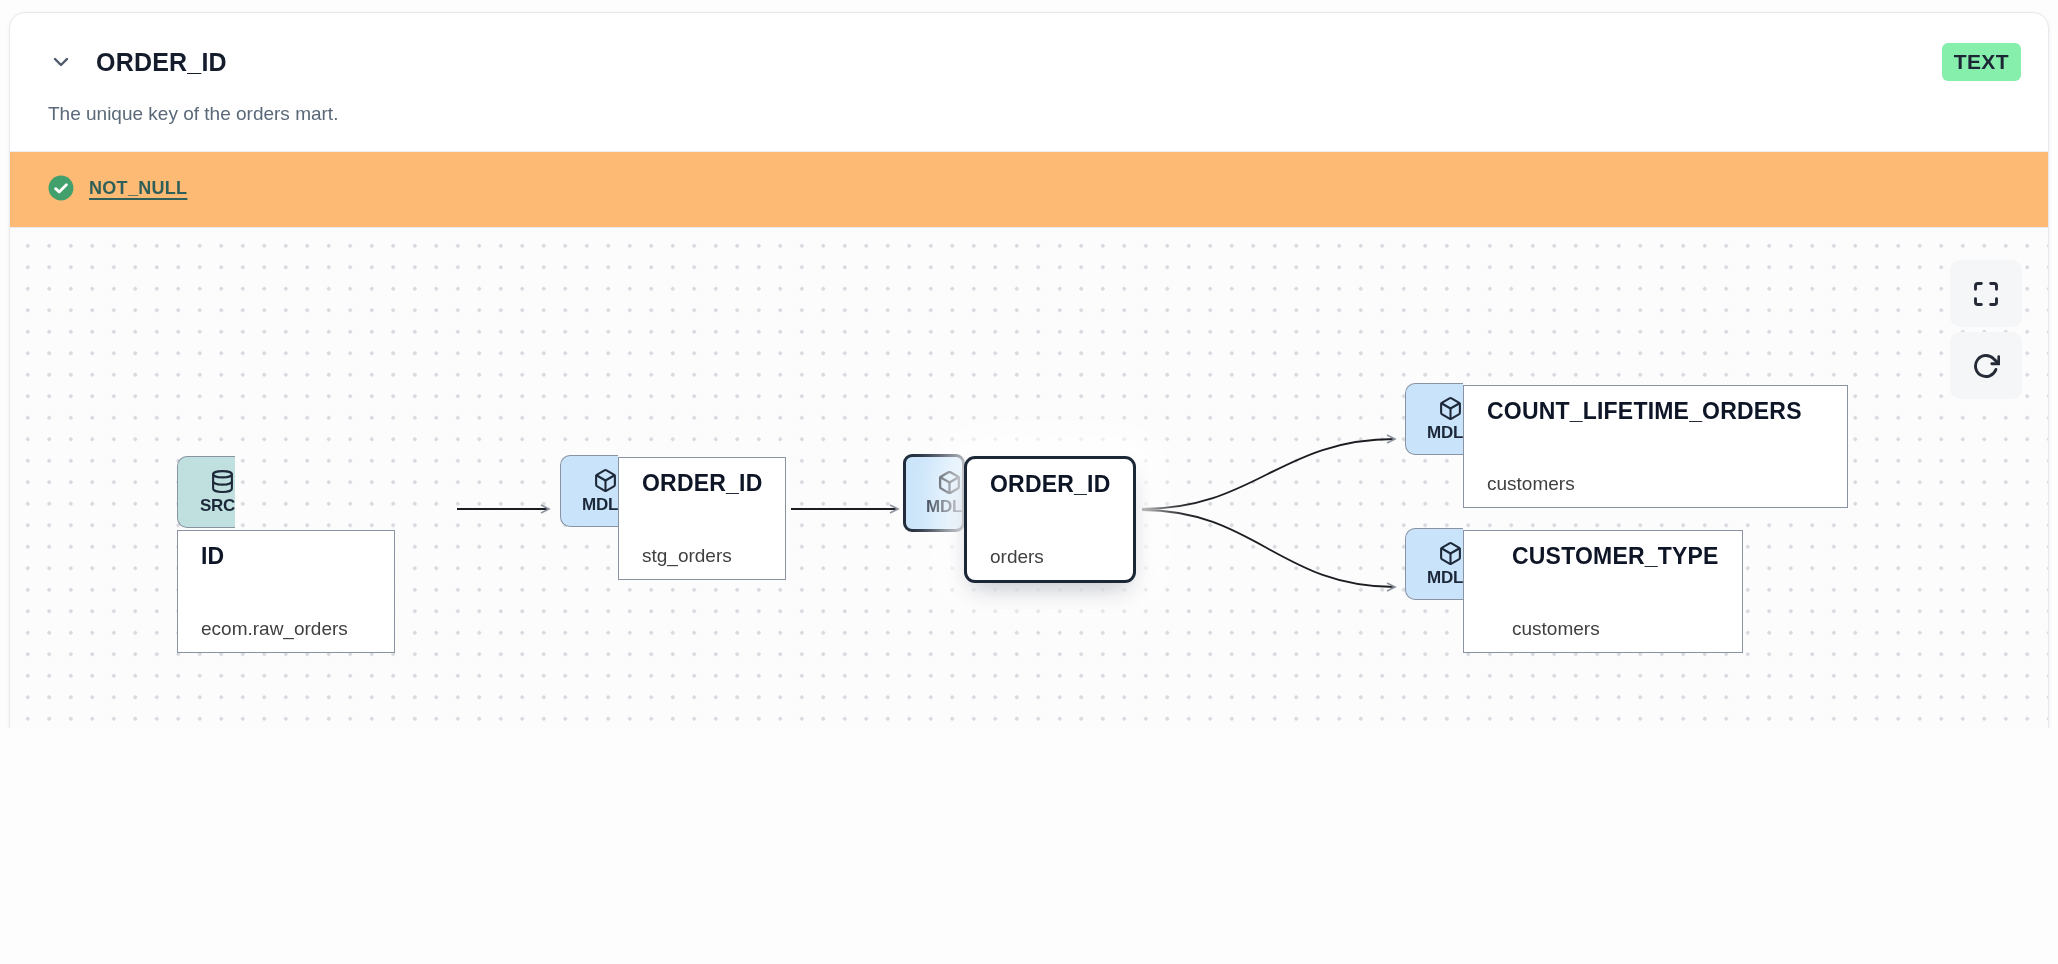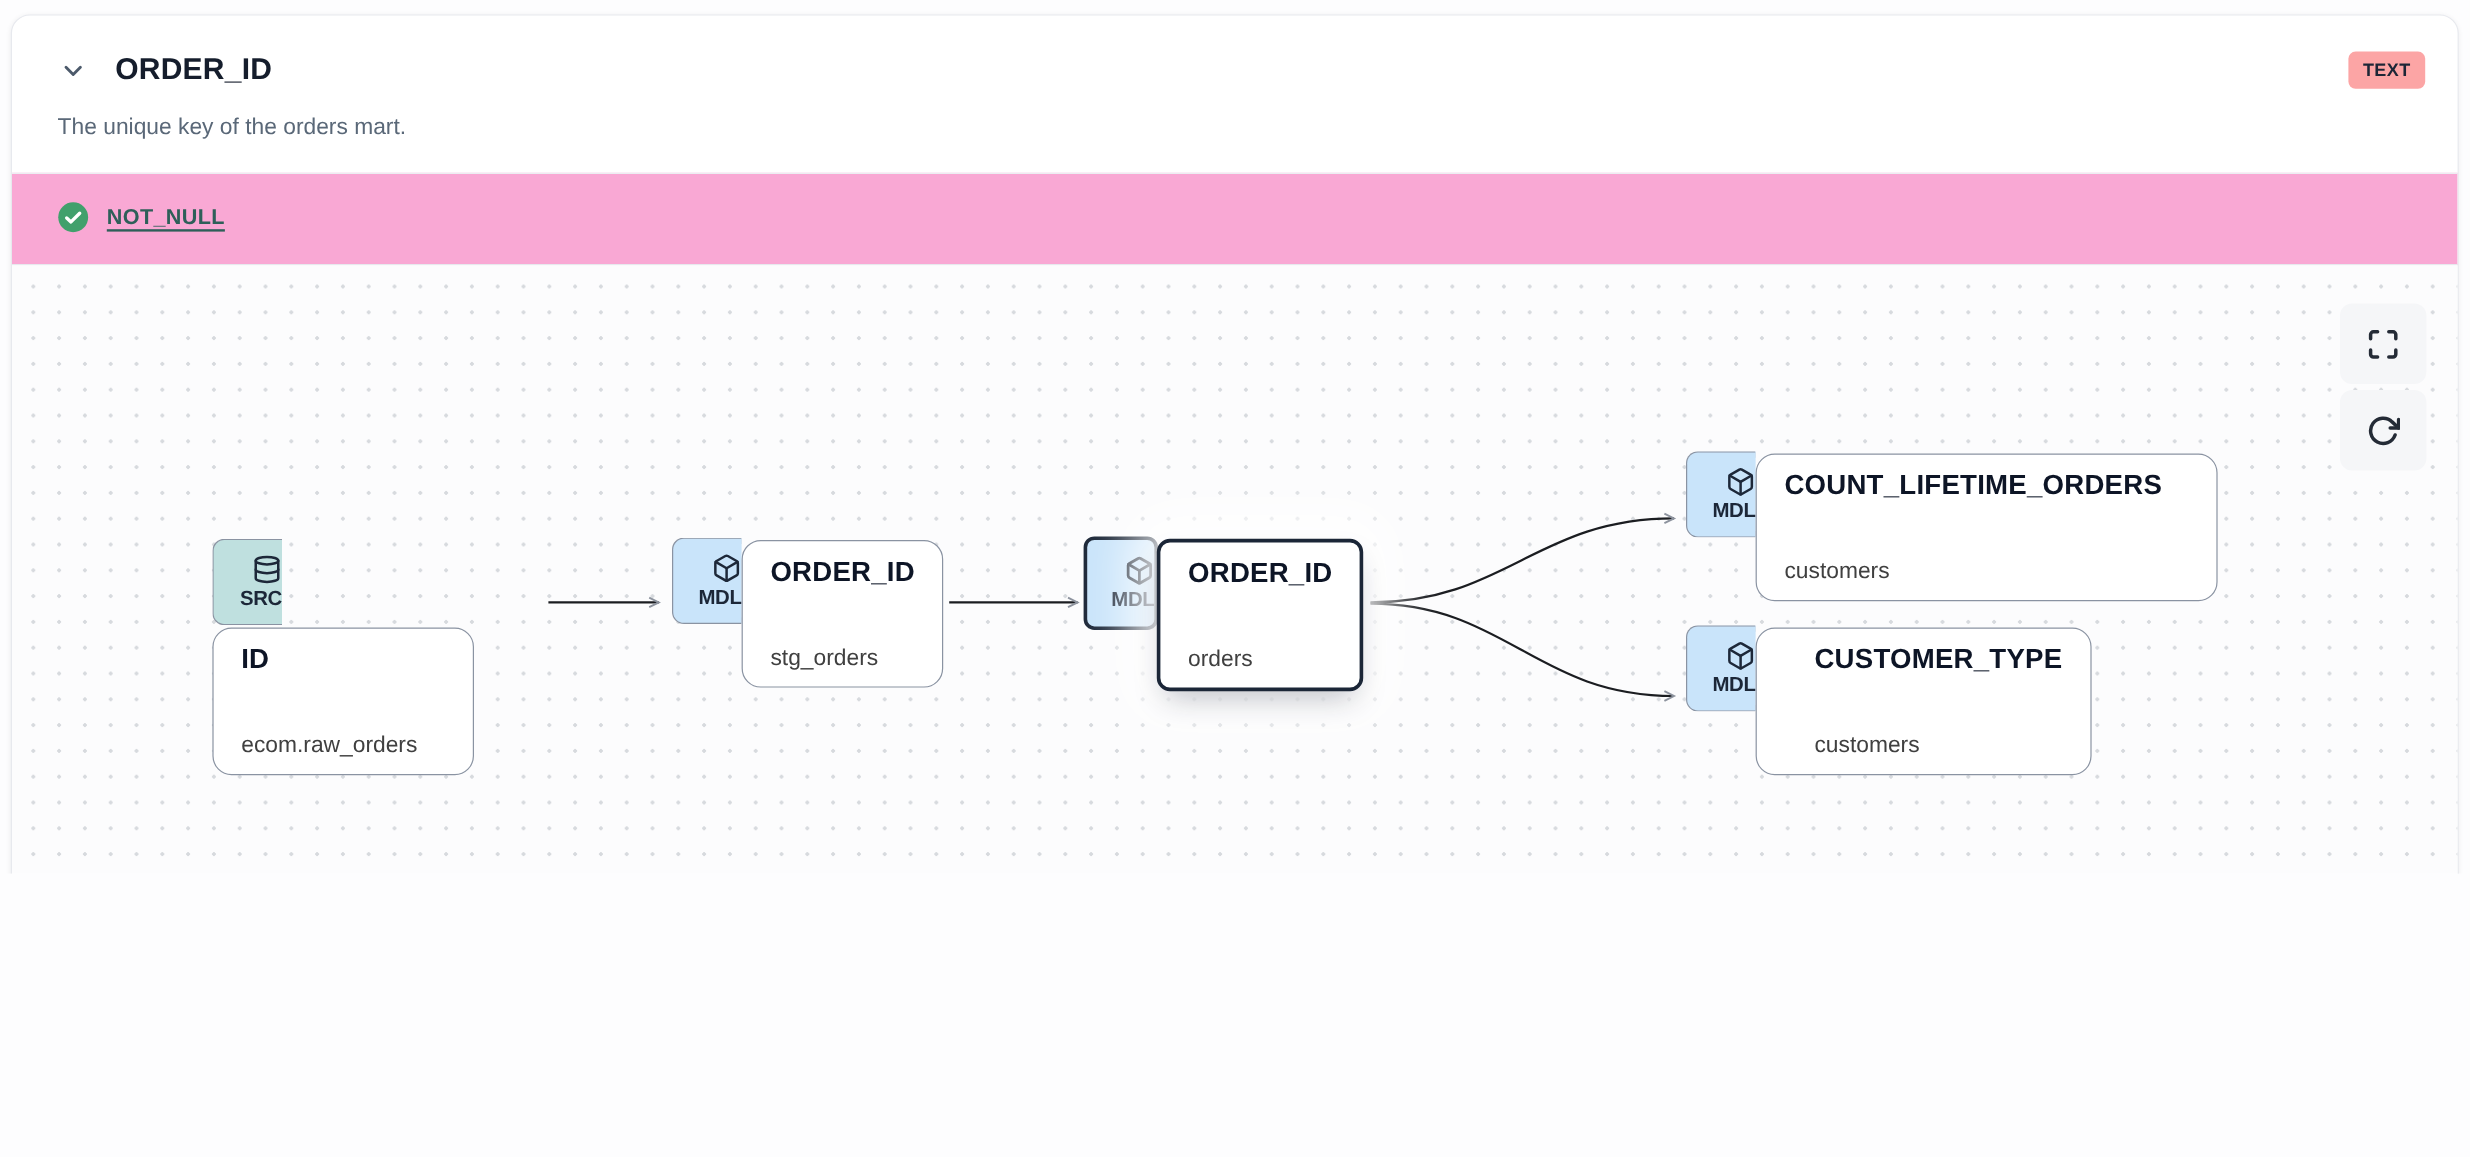--- a/index.html
+++ b/index.html
@@ -12,25 +12,25 @@
     box-shadow:0 1px 4px rgba(16,24,40,.06);
     display:flex; flex-direction:column; overflow:hidden;
   }
 
   
   .hdr { padding:30px 27px 0 38px; display:flex; align-items:center; }
   .chev-btn { width:26px; height:26px; display:flex; align-items:center; justify-content:center; cursor:pointer; background:none; border:none; }
   .chev-btn svg { width:24px; height:24px; }
   .hdr-title { margin-left:22px; font-size:25px; font-weight:700; color:#151d2c; letter-spacing:.2px; }
   .hdr-spacer { flex:1; }
-  .type-badge { background:#fca5a5; color:#1d2636; font-size:15px; font-weight:700; padding:7px 12px; border-radius:6px; letter-spacing:.4px; }
+  .type-badge { background:#86efac; color:#1d2636; font-size:21px; font-weight:700; padding:7px 12px; border-radius:6px; letter-spacing:.4px; }
   .desc { padding:22px 38px 26px 38px; font-size:19px; color:#5a6878; }
 
   
-  .tests { background:#f9a8d4; border-top:1px solid #eceef2; border-bottom:1px solid #e7e9ee; padding:23px 38px 26px 38px; display:flex; flex-direction:column; gap:30px; }
+  .tests { background:#fdba74; border-top:1px solid #eceef2; border-bottom:1px solid #e7e9ee; padding:23px 38px 26px 38px; display:flex; flex-direction:column; gap:30px; }
   .test-row { display:flex; align-items:center; gap:15px; }
   .check { width:26px; height:26px; flex:0 0 auto; }
   .test-link { font-size:18px; font-weight:700; color:#2e5f59; text-decoration:underline; text-underline-offset:4px; text-decoration-thickness:1.5px; letter-spacing:.3px; cursor:pointer; }
 
   
   .canvas {
     position:relative; flex:1; overflow:hidden;
     background-color:#fcfcfd;
     background-image:radial-gradient(circle,#d7dade 1.6px,transparent 1.7px);
     background-size:21.5px 21.5px; background-position:7px 7px;
@@ -42,21 +42,21 @@
     width:58px; height:72px; flex:0 0 auto;
     border:1.5px solid #8a93a2; border-right:none; border-radius:10px 0 0 10px;
     display:flex; flex-direction:column; align-items:flex-end; justify-content:center; gap:2px;
     position:relative; z-index:1;
   }
   .node-badge.src { background:#bfe0df; }
   .node-badge.mdl { background:#c9e4fa; }
   .node-badge svg { width:25px; height:25px; }
   .badge-label { font-size:17px; font-weight:700; color:#1c2738; letter-spacing:-.3px; }
   .node-box {
-    margin-top:2px; background:#ffffff; border:1.5px solid #8a93a2; border-radius:16px;
+    margin-top:2px; background:#ffffff; border:1.5px solid #8a93a2; border-radius:0;
     min-height:96px; padding:12px 23px; display:flex; flex-direction:column; justify-content:center; gap:5px;
     white-space:nowrap; position:relative; z-index:2;
   }
   .node-title { font-size:23px; font-weight:700; color:#0d1526; letter-spacing:.2px; }
   .node-sub { font-size:19px; color:#404040;margin-top:43px; }
 
   .node.selected .node-badge { border:3px solid #1b2637; border-radius:9px; height:78px; width:62px; }
   .node.selected .node-box {
     border:3px solid #1b2637; border-radius:11px; min-height:104px; margin-left:-1px;
     box-shadow:0 12px 26px -8px rgba(15,23,42,.28), 0 0 42px 22px rgba(255,255,255,.92);

